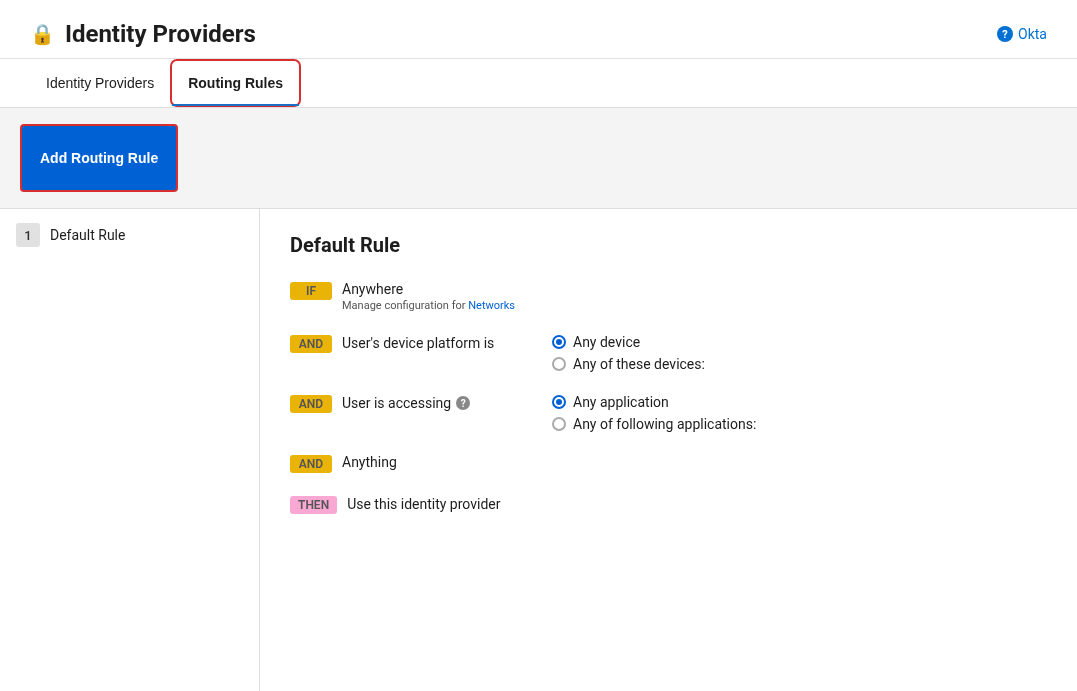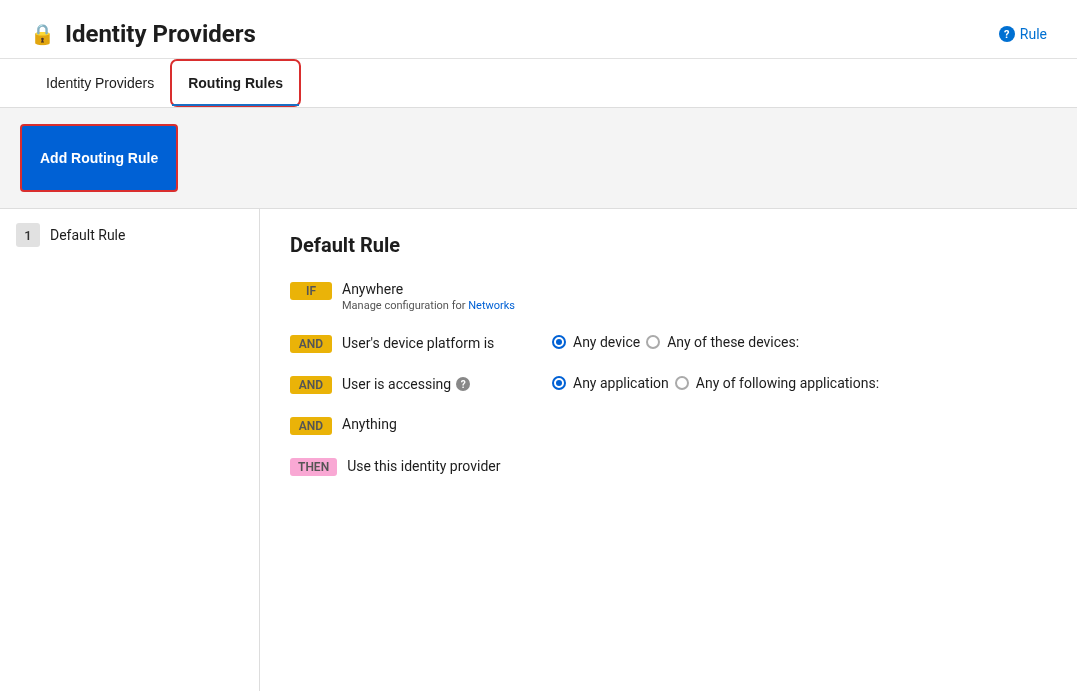--- a/index.html
+++ b/index.html
@@ -208,21 +208,21 @@
       cursor: pointer;
     }
     .condition-value .sub-text {
       display: block;
       color: #555;
       font-size: 11px;
       margin-top: 2px;
     }
     .radio-group {
       display: flex;
-      flex-direction: row;
+      flex-direction: column;
       gap: 6px;
     }
     .radio-option {
       display: flex;
       align-items: center;
       gap: 7px;
       font-size: 14px;
       color: #1d1d1d;
       cursor: pointer;
     }
@@ -265,21 +265,21 @@
 
 <div class="page-container">
 
   <div class="page-header">
     <div class="page-title-wrap">
       <span class="lock-icon">🔒</span>
       <h1 class="page-title">Identity Providers</h1>
     </div>
     <a class="help-link">
       <span class="help-icon">?</span>
-      <span>Rule</span>
+      <span>Okta</span>
     </a>
   </div>
 
   <div class="tabs-bar">
     <button class="tab">
       <span>Identity Providers</span>
     </button>
     <button class="tab active">
       <span>Routing Rules</span>
     </button>

